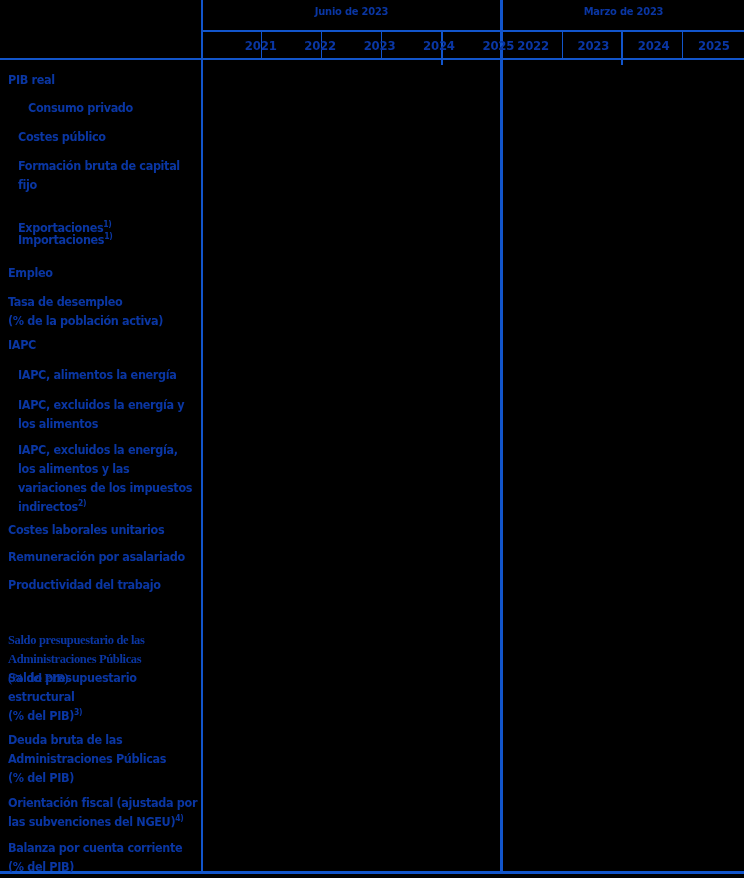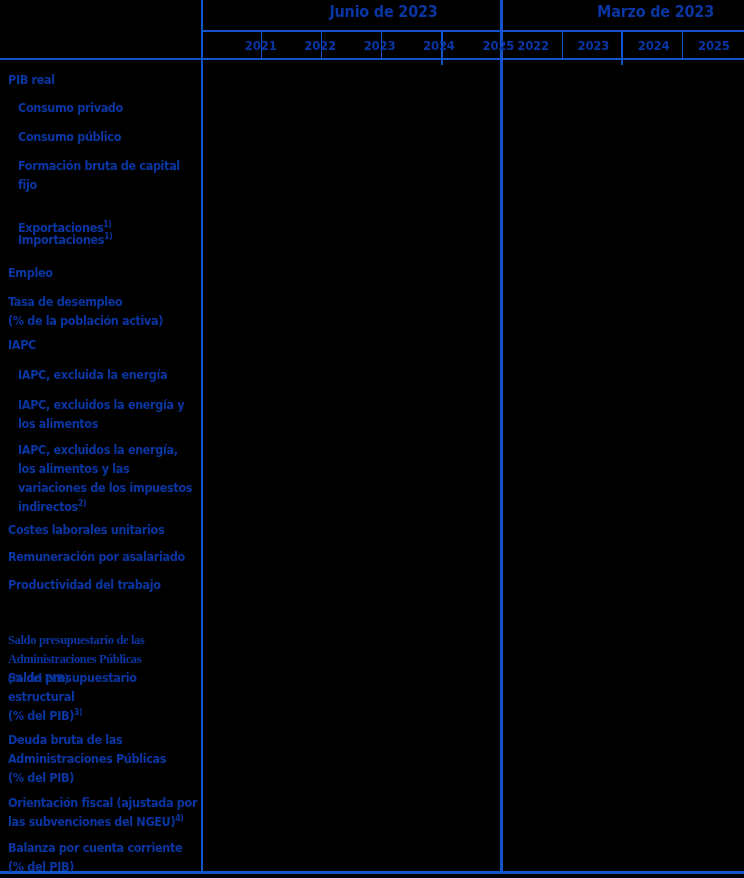--- a/index.html
+++ b/index.html
@@ -19,21 +19,21 @@
   .v-group-sep   { left:500px; top:0;    width:3px;  height:874px; }
   .h-under-groups{ left:201px; top:30px; width:543px; height:2px; }
   .h-under-years { left:0;     top:58px; width:744px; height:2px; }
   .h-bottom      { left:0;     top:871px;width:744px; height:3px; }
   .ysep          { top:32px; width:1px; height:26px; }
   .ysep-long     { top:32px; width:2px; height:33px; }
   
   .group-header {
     position:absolute; top:0; height:22px;
     display:flex; align-items:center; justify-content:center;
-    font-size:16px; letter-spacing:-0.2px;padding-left:32px;
+    font-size:11px; letter-spacing:-0.2px;
   }
   .group-header.junio { left:202px; width:299px; }
   .group-header.marzo { left:503px; width:241px;border-radius:11px; }
   .years {
     position:absolute; top:32px; height:26px; display:flex;
   }
   .years.junio { left:203px; width:297px;padding-left:28px; }
   .years.marzo { left:503px; width:241px; }
   .year-cell {
     flex:1; display:flex; align-items:center; justify-content:center;
@@ -84,29 +84,29 @@
     </div>
   <div class="years marzo" id="marzo-years">
       <div class="year-cell">2022</div>
       <div class="year-cell">2023</div>
       <div class="year-cell">2024</div>
       <div class="year-cell">2025</div>
     </div>
 
   <div id="row-labels">
       <div class="row-label" style="top: 70px;">PIB real</div>
-      <div class="row-label indent1" style="top: 98px;">Consumo privado</div>
-      <div class="row-label indent1" style="top: 127px;">Consumo público</div>
+      <div class="row-label indent1" style="top: 98px; margin-left: 10px;">Consumo privado</div>
+      <div class="row-label indent1" style="top: 127px;">Costes público</div>
       <div class="row-label indent1" style="top: 156px;">Formación bruta de capital<br>fijo</div>
       <div class="row-label indent1" style="top: 218px;">Exportaciones<sup>1)</sup></div>
       <div class="row-label indent1" style="top: 230px;">Importaciones<sup>1)</sup></div>
       <div class="row-label" style="top: 263px;">Empleo</div>
       <div class="row-label" style="top: 292px;">Tasa de desempleo<br>(% de la población activa)</div>
       <div class="row-label" style="top: 335px;">IAPC</div>
-      <div class="row-label indent1" style="top: 365px;">IAPC, excluida la energía</div>
+      <div class="row-label indent1" style="top: 365px;">IAPC, alimentos la energía</div>
       <div class="row-label indent1" style="top: 395px;">IAPC, excluidos la energía y<br>los alimentos</div>
       <div class="row-label indent1" style="top: 440px;">IAPC, excluidos la energía,<br>los alimentos y las<br>variaciones de los impuestos<br>indirectos<sup>2)</sup></div>
       <div class="row-label" style="top: 520px;">Costes laborales unitarios</div>
       <div class="row-label" style="top: 547px;">Remuneración por asalariado</div>
       <div class="row-label" style="top: 575px;">Productividad del trabajo</div>
       <div class="row-label" style="top: 631px; font-family: Liberation Serif, serif;">Saldo presupuestario de las<br>Administraciones Públicas<br>(% del PIB)</div>
       <div class="row-label" style="top: 668px;">Saldo presupuestario<br>estructural<br>(% del PIB)<sup>3)</sup></div>
       <div class="row-label" style="top: 730px;">Deuda bruta de las<br>Administraciones Públicas<br>(% del PIB)</div>
       <div class="row-label" style="top: 793px;">Orientación fiscal (ajustada por<br>las subvenciones del NGEU)<sup>4)</sup></div>
       <div class="row-label" style="top: 838px;">Balanza por cuenta corriente<br>(% del PIB)</div>

